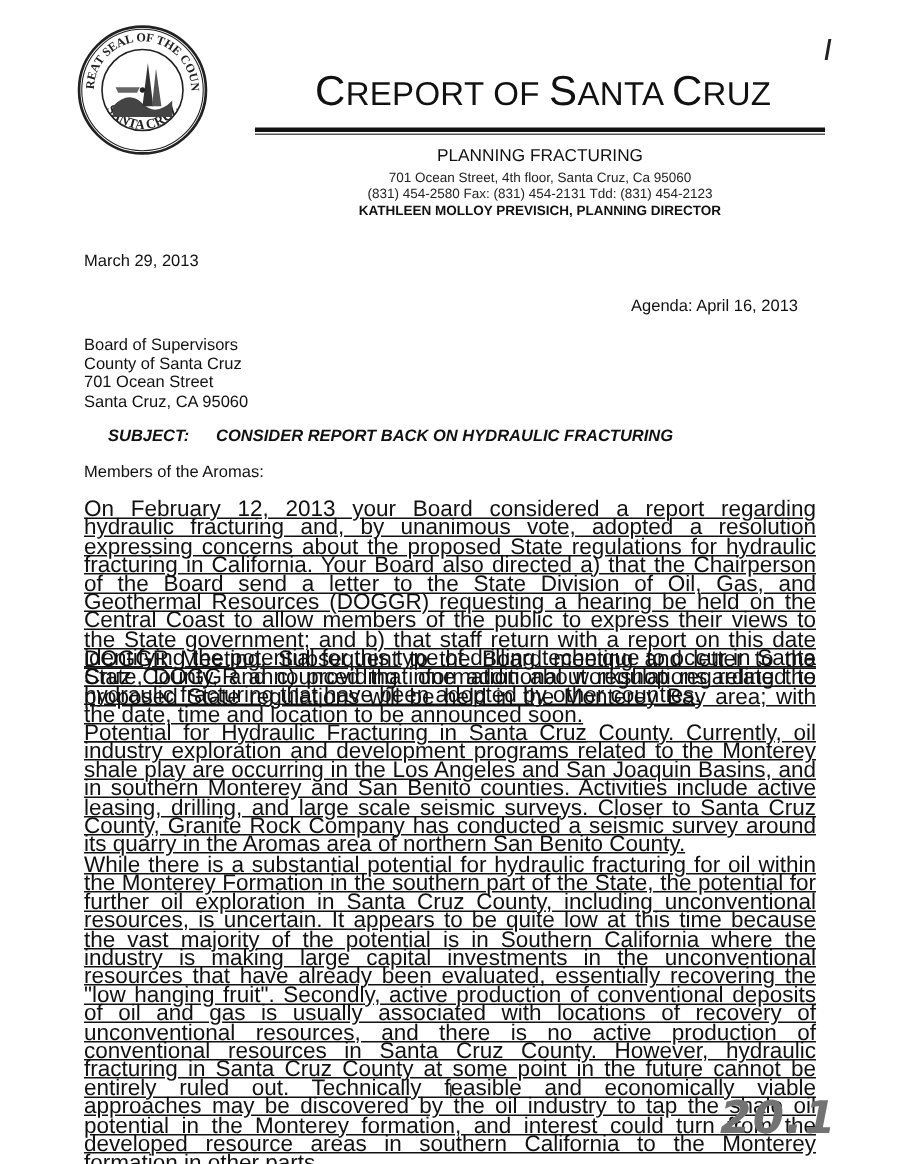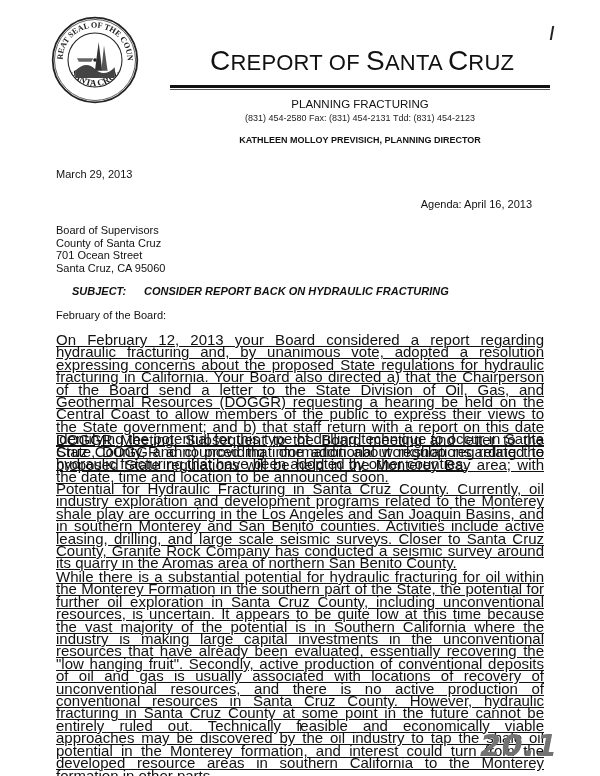--- a/index.html
+++ b/index.html
@@ -56,39 +56,40 @@
 </svg>
 
 <div class="abs title">
   <span>C</span><span class="sc">REPORT OF </span><span>S</span><span class="sc">ANTA </span><span>C</span><span class="sc">RUZ</span>
 </div>
 <div class="abs rule1"></div>
 <div class="abs rule2"></div>
 
 <div class="abs dept">PLANNING FRACTURING</div>
 <div class="abs addr">
+  <div>701 Ocean Street, 4th floor, Santa Cruz, Ca 95060</div>
   <div>(831) 454-2580   Fax: (831) 454-2131   Tdd: (831) 454-2123</div>
 </div>
 <div class="abs director">KATHLEEN MOLLOY PREVISICH, PLANNING DIRECTOR</div>
 
 <div class="abs date">March 29, 2013</div>
 <div class="abs agenda">Agenda: April 16, 2013</div>
 
 <div class="abs recipient">
   <div>Board of Supervisors</div>
   <div>County of Santa Cruz</div>
   <div>701 Ocean Street</div>
   <div>Santa Cruz, CA 95060</div>
 </div>
 
 <div class="abs subject">
   <span class="lbl">SUBJECT:</span><span>CONSIDER REPORT BACK ON HYDRAULIC FRACTURING</span>
 </div>
 
-<div class="abs salutation">February of the Board:</div>
+<div class="abs salutation">Members of the Aromas:</div>
 
 <div class="abs para p1">On February 12, 2013 your Board considered a report regarding hydraulic fracturing and, by unanimous vote, adopted a resolution expressing concerns about the proposed State regulations for hydraulic fracturing in California.  Your Board also directed a) that the Chairperson of the Board send a letter to the State Division of Oil, Gas, and Geothermal Resources (DOGGR) requesting a hearing be held on the Central Coast to allow members of the public to express their views to the State government; and b) that staff return with a report on this date identifying the potential for this type of drilling technique to occur in Santa Cruz County, and c) providing information about regulations related to hydraulic fracturing that have been adopted by other counties.</div>
 
 <div class="abs para p2"><span class="u">DOGGR Meeting</span><span>.  Subsequent to the Board meeting and letter to the State, DOGGR announced that one additional workshop regarding the proposed State regulations will be held in the Monterey Bay area; with the date, time and location to be announced soon.</span></div>
 
 <div class="abs para p3"><span class="u">Potential for Hydraulic Fracturing in Santa Cruz</span><span> County.   Currently, oil industry exploration and development programs related to the Monterey shale play are occurring in the Los Angeles and San Joaquin Basins, and in southern Monterey and San Benito counties. Activities include active leasing, drilling, and large scale seismic surveys. Closer to Santa Cruz County, Granite Rock Company has conducted a seismic survey around its quarry in the Aromas area of northern San Benito County.</span></div>
 
 <div class="abs para p4">While there is a substantial potential for hydraulic fracturing for oil within the Monterey Formation in the southern part of the State, the potential for further oil exploration in Santa Cruz County, including unconventional resources, is uncertain. It appears to be quite low at this time because the vast majority of the potential is in Southern California where the industry is making large capital investments in the unconventional resources that have already been evaluated, essentially recovering the "low hanging fruit". Secondly, active production of conventional deposits of oil and gas is usually associated with locations of recovery of unconventional resources, and there is no active production of conventional resources in Santa Cruz County. However, hydraulic fracturing in Santa Cruz County at some point in the future cannot be entirely ruled out. Technically feasible and economically viable approaches may be discovered by the oil industry to tap the shale oil potential in the Monterey formation, and interest could turn from the developed resource areas in southern California to the Monterey formation in other parts</div>
 
 <div class="abs page-num"></div>

